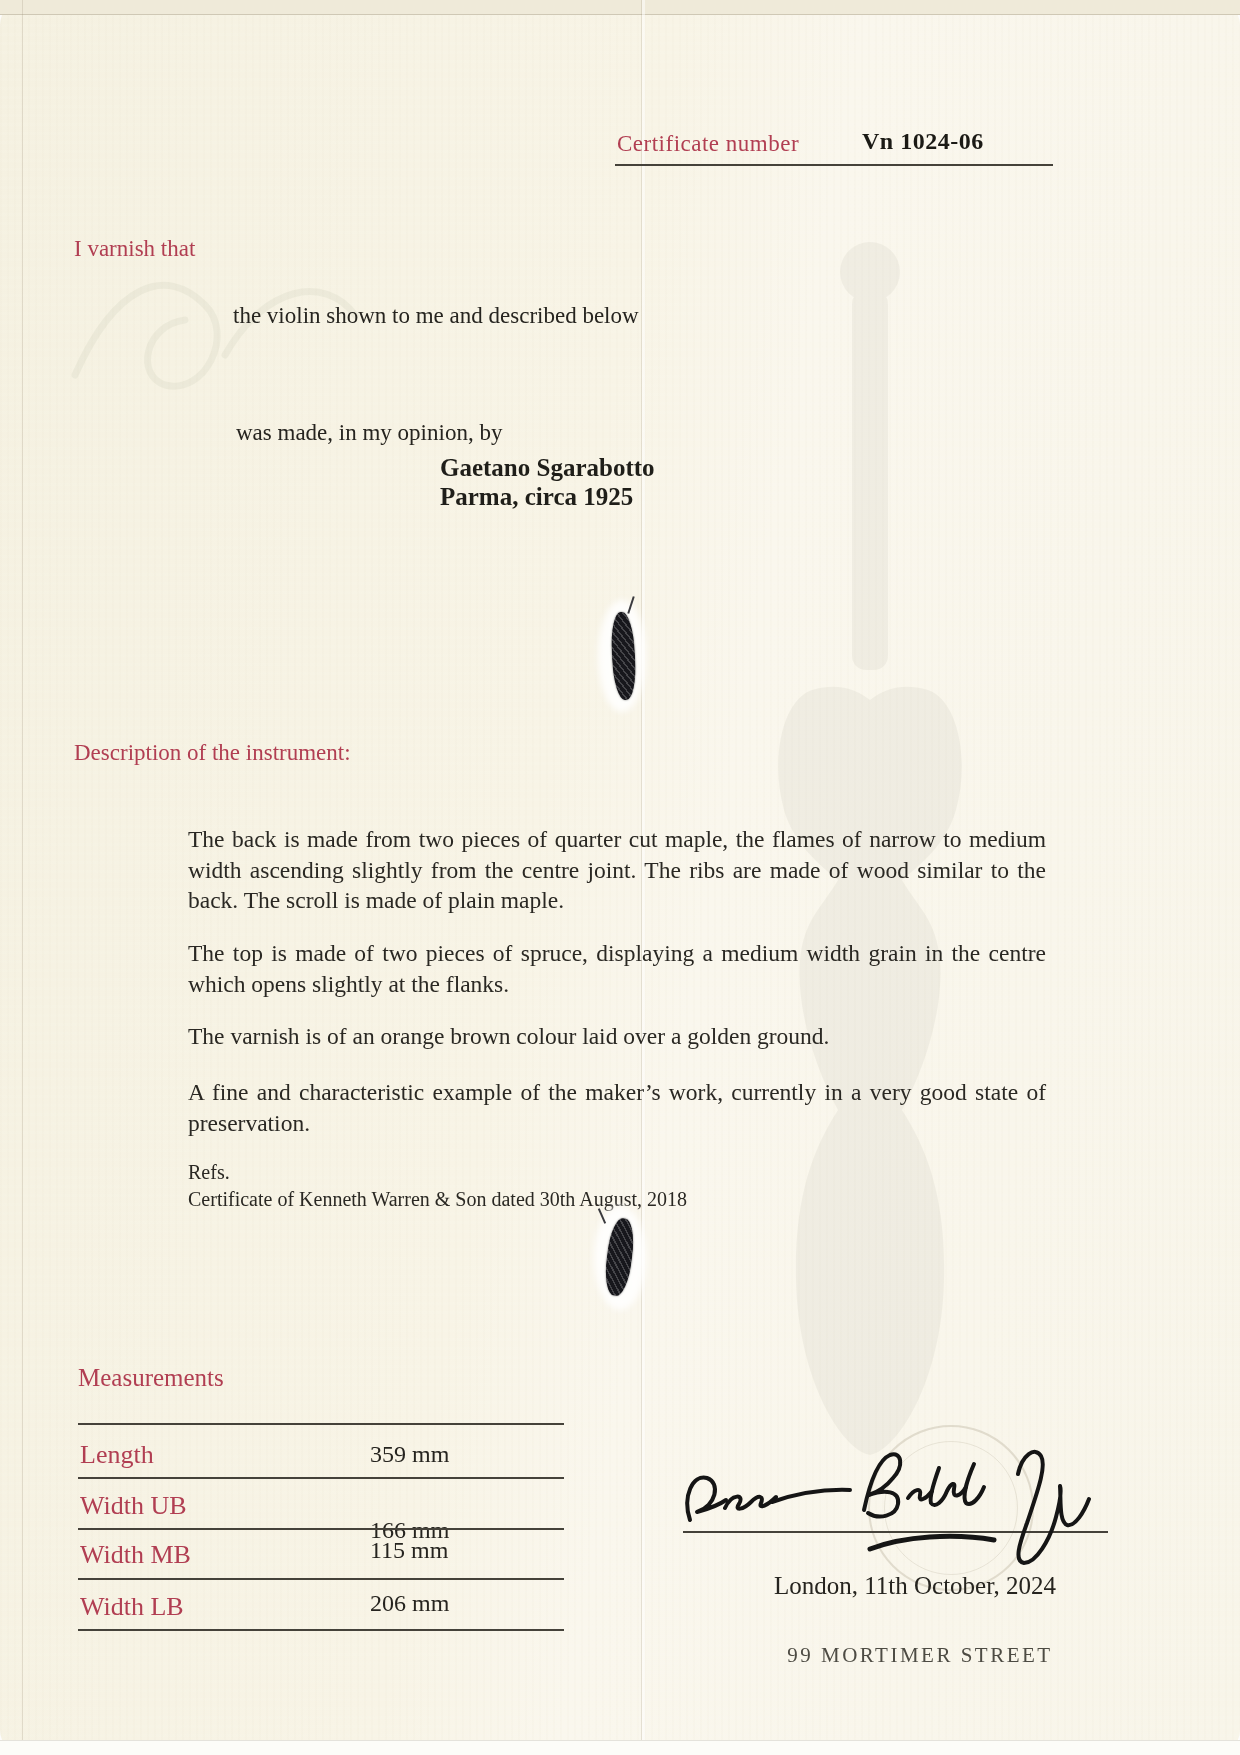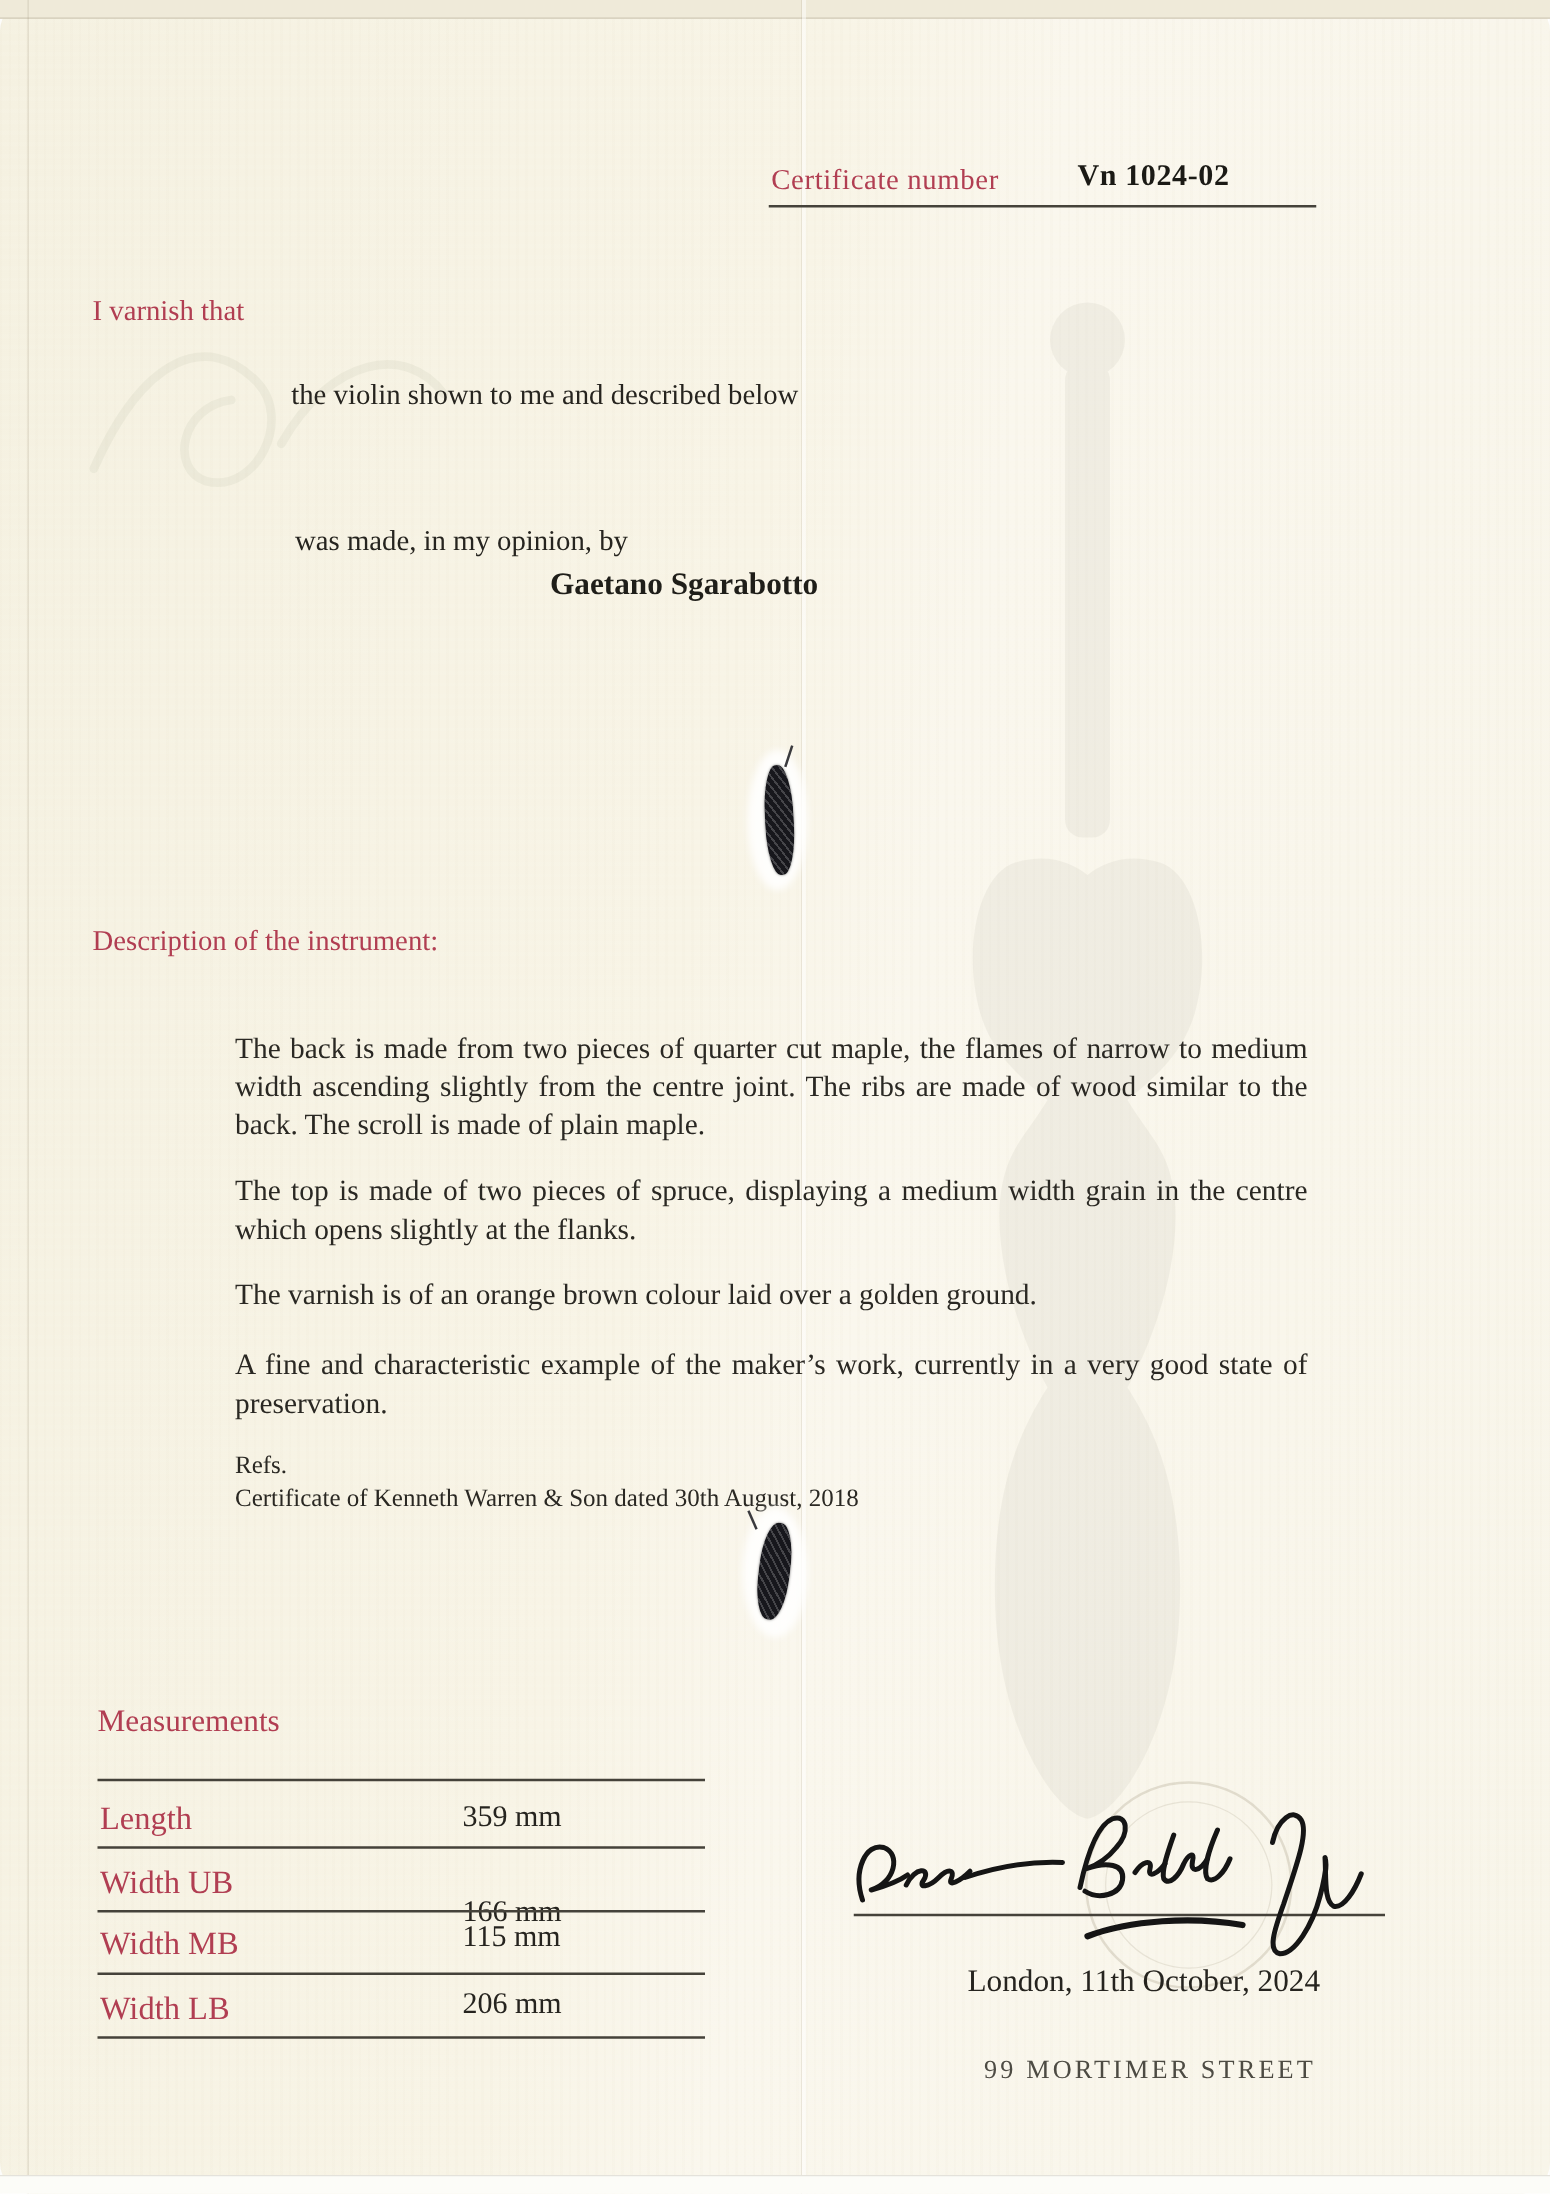--- a/index.html
+++ b/index.html
@@ -131,29 +131,30 @@
   </svg>
 
   <svg class="abs ghost-script" width="320" height="230" viewBox="0 0 320 230">
     <g fill="none" stroke="#9aa486" stroke-width="7" stroke-linecap="round">
       <path d="M20,150 C60,60 110,40 150,80 C180,110 150,170 110,160 C80,150 90,100 130,95"></path>
       <path d="M170,130 C210,60 270,50 300,90"></path>
     </g>
   </svg>
 
   <div class="abs red cert-label">Certificate number</div>
-  <div class="abs cert-number">Vn 1024-02</div>
+  <div class="abs cert-number">Vn 1024-06</div>
   <div class="abs cert-rule"></div>
 
   <div class="abs red certify">I varnish that</div>
   <div class="abs subject">the violin shown to me and described below</div>
   <div class="abs made-by">was made, in my opinion, by</div>
 
   <div class="abs maker-block">
     <div class="maker-name">Gaetano Sgarabotto</div>
+    <div class="maker-place">Parma, circa 1925</div>
   </div>
 
   <div class="abs stitch-halo halo1"></div>
   <div class="abs tail1"></div>
   <div class="abs stitch stitch1"></div>
 
   <div class="abs red desc-head">Description of the instrument:</div>
   <div class="abs para p1">The back is made from two pieces of quarter cut maple, the flames of narrow to medium width ascending slightly from the centre joint. The ribs are made of wood similar to the back. The scroll is made of plain maple.</div>
   <div class="abs para p2">The top is made of two pieces of spruce, displaying a medium width grain in the centre which opens slightly at the flanks.</div>
   <div class="abs para p4">A fine and characteristic example of the maker’s work, currently in a very good state of preservation.</div>

